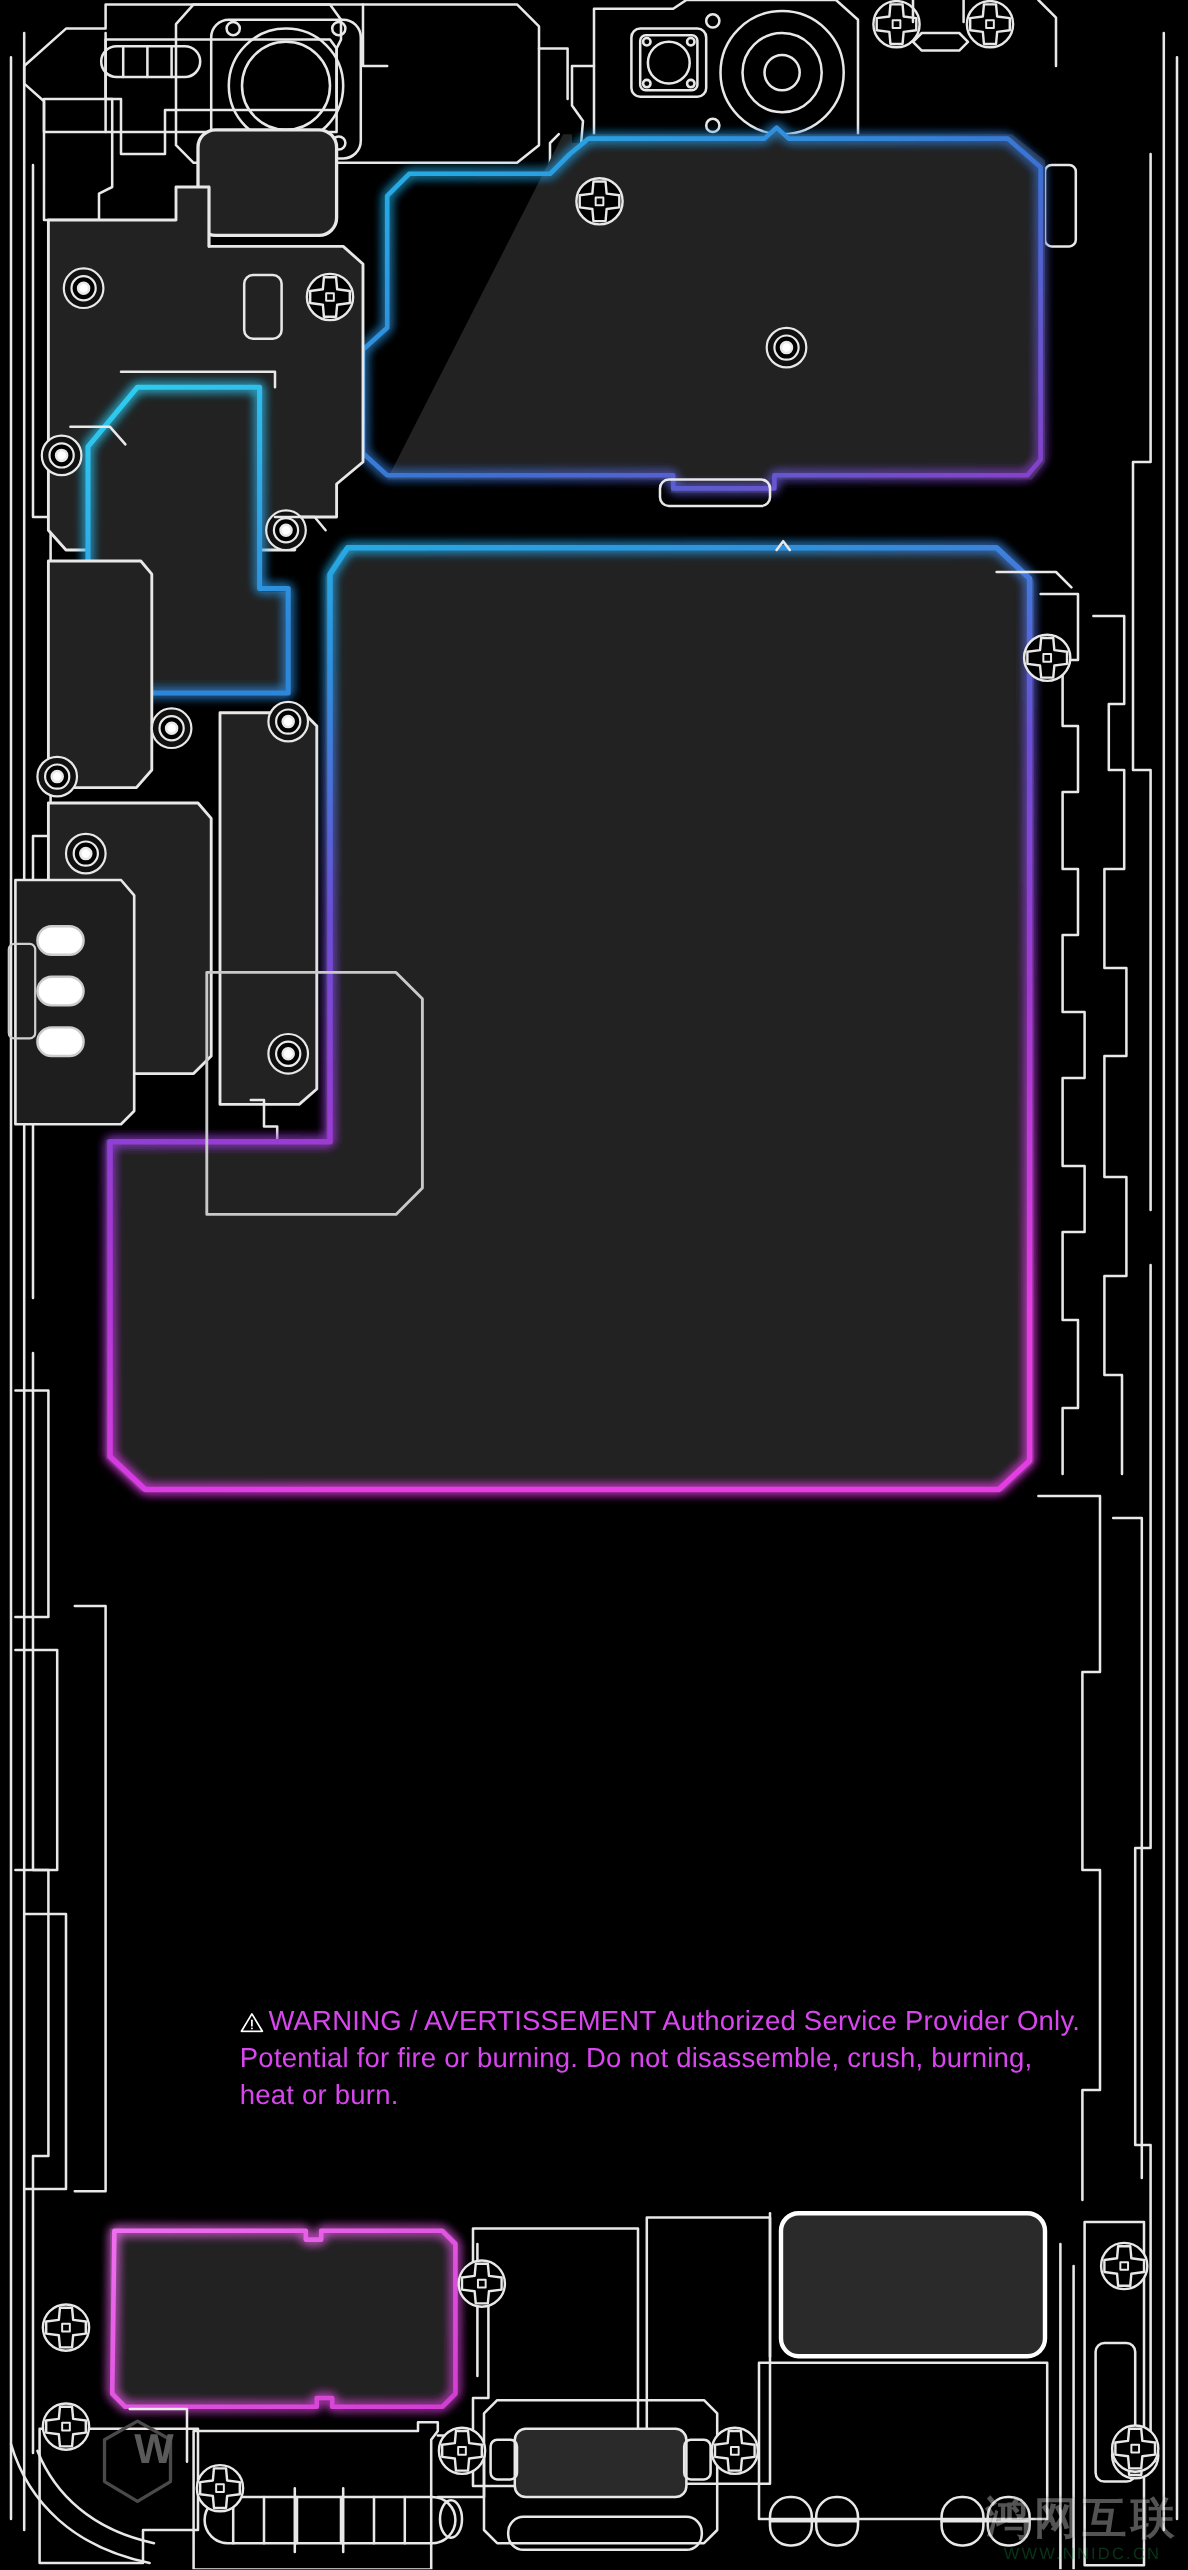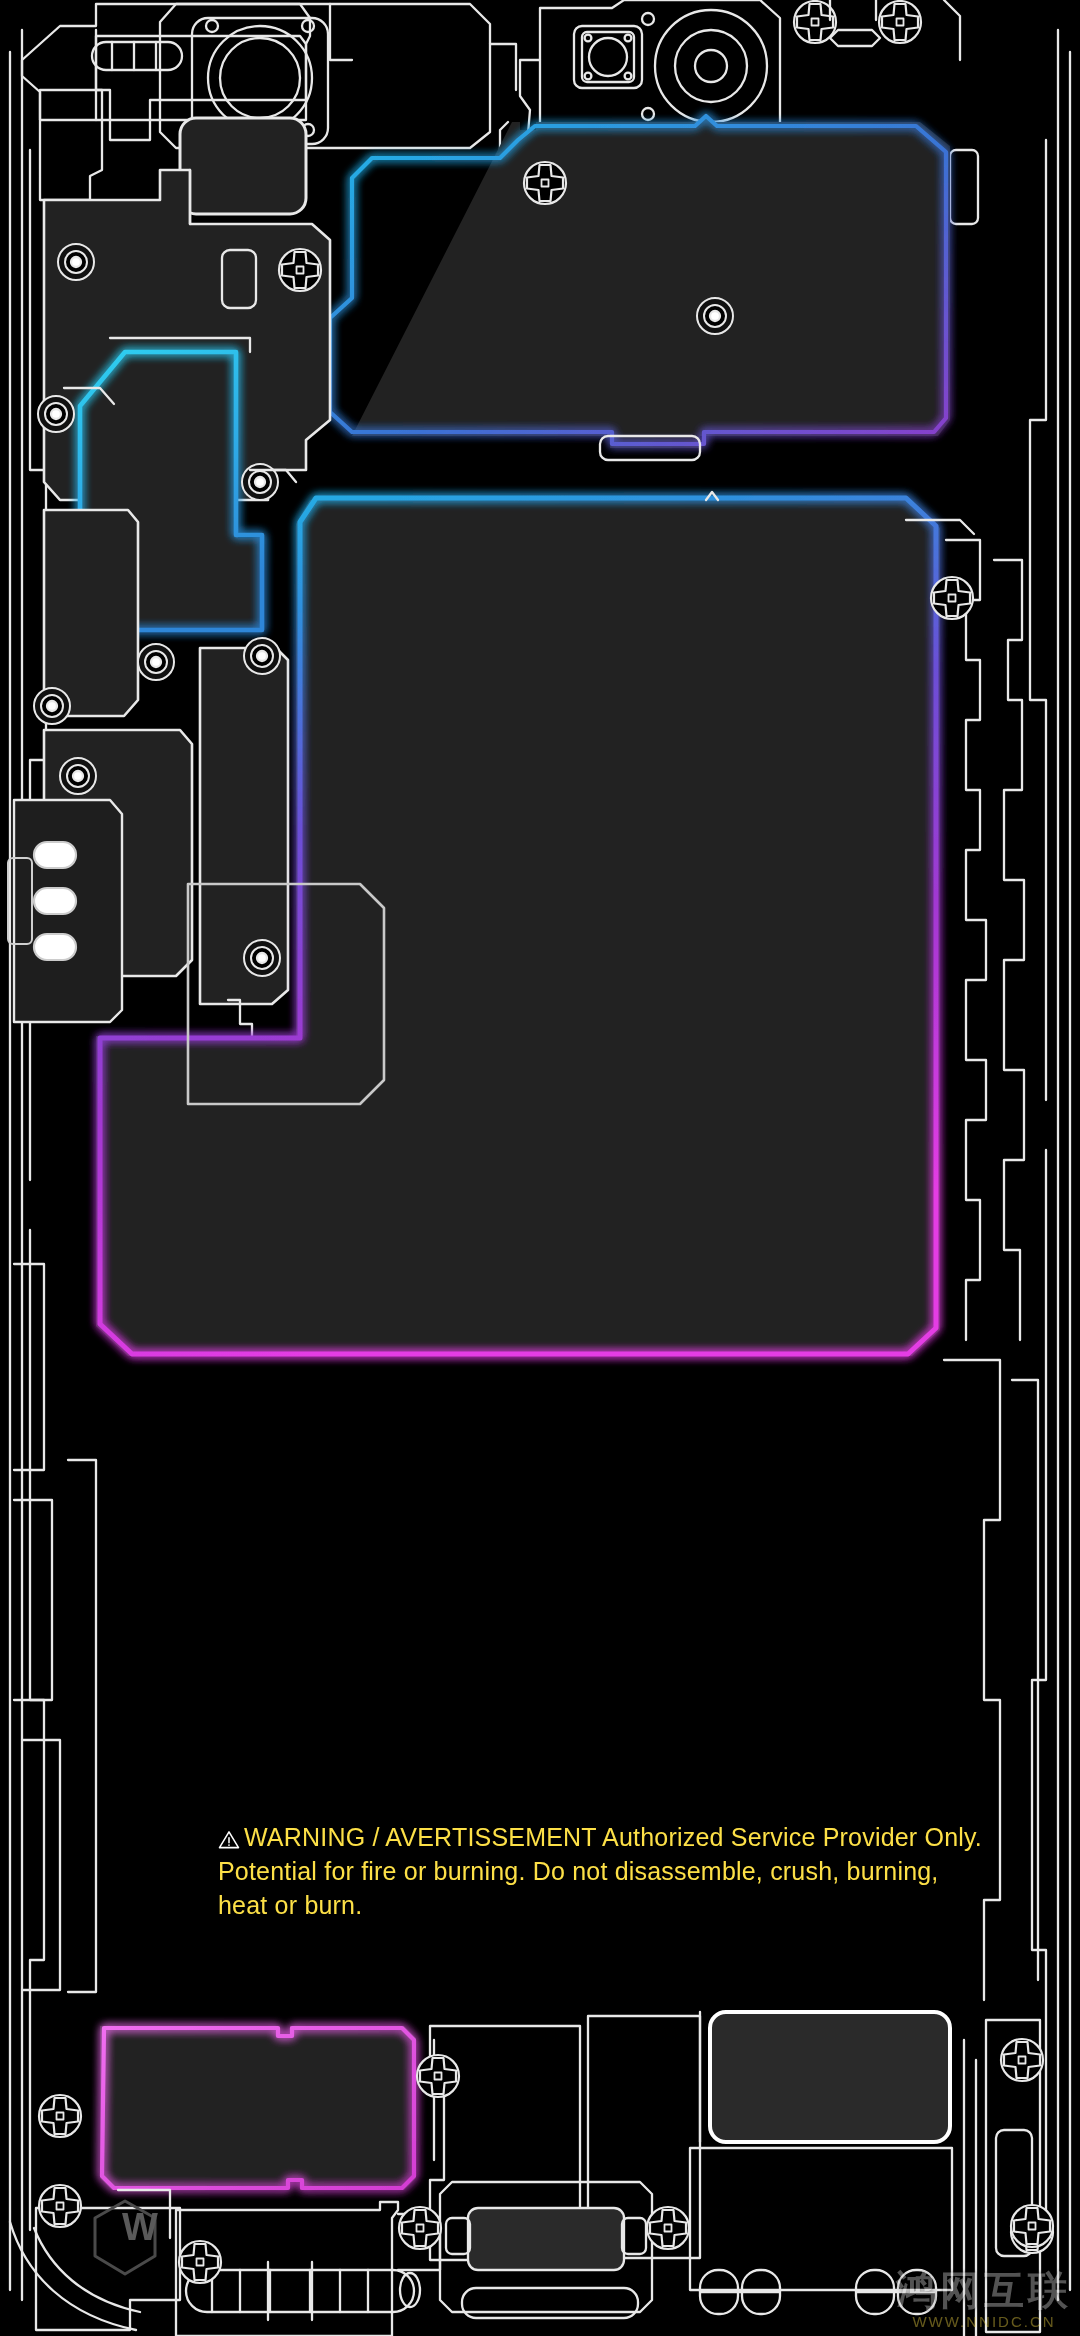--- a/index.html
+++ b/index.html
@@ -20,21 +20,21 @@
     top:0; left:0;
     width:1080px;
     height:2336px;
     display:block;
   }
   .warn-block {
     position:absolute;
     left:218px;
     top:1820px;
     width:700px;
-    color:#fde047;
+    color:#d946ef;
     font-family:"Liberation Sans", sans-serif;
     font-size:25px;
     line-height:34px;
     letter-spacing:0.2px;
     pointer-events:none;
   }
   .warn-line { white-space:nowrap; }
   .warn-tri {
     display:inline-block;
     width:22px; height:19px;
@@ -54,21 +54,21 @@
     font-size:40px;
     font-weight:bold;
     color:#cfcfcf;
     letter-spacing:4px;
     line-height:42px;
     text-shadow:0 0 4px #000;
   }
   .wm-url {
     font-family:"Liberation Sans", sans-serif;
     font-size:15px;
-    color:#fde047;
+    color:#15803d;
     letter-spacing:2px;
     margin-top:2px;
   }
 </style>
 </head>
 <body>
 
 <div id="stage">
 
   <svg class="layer" viewBox="0 0 1080 2336" preserveAspectRatio="none">

